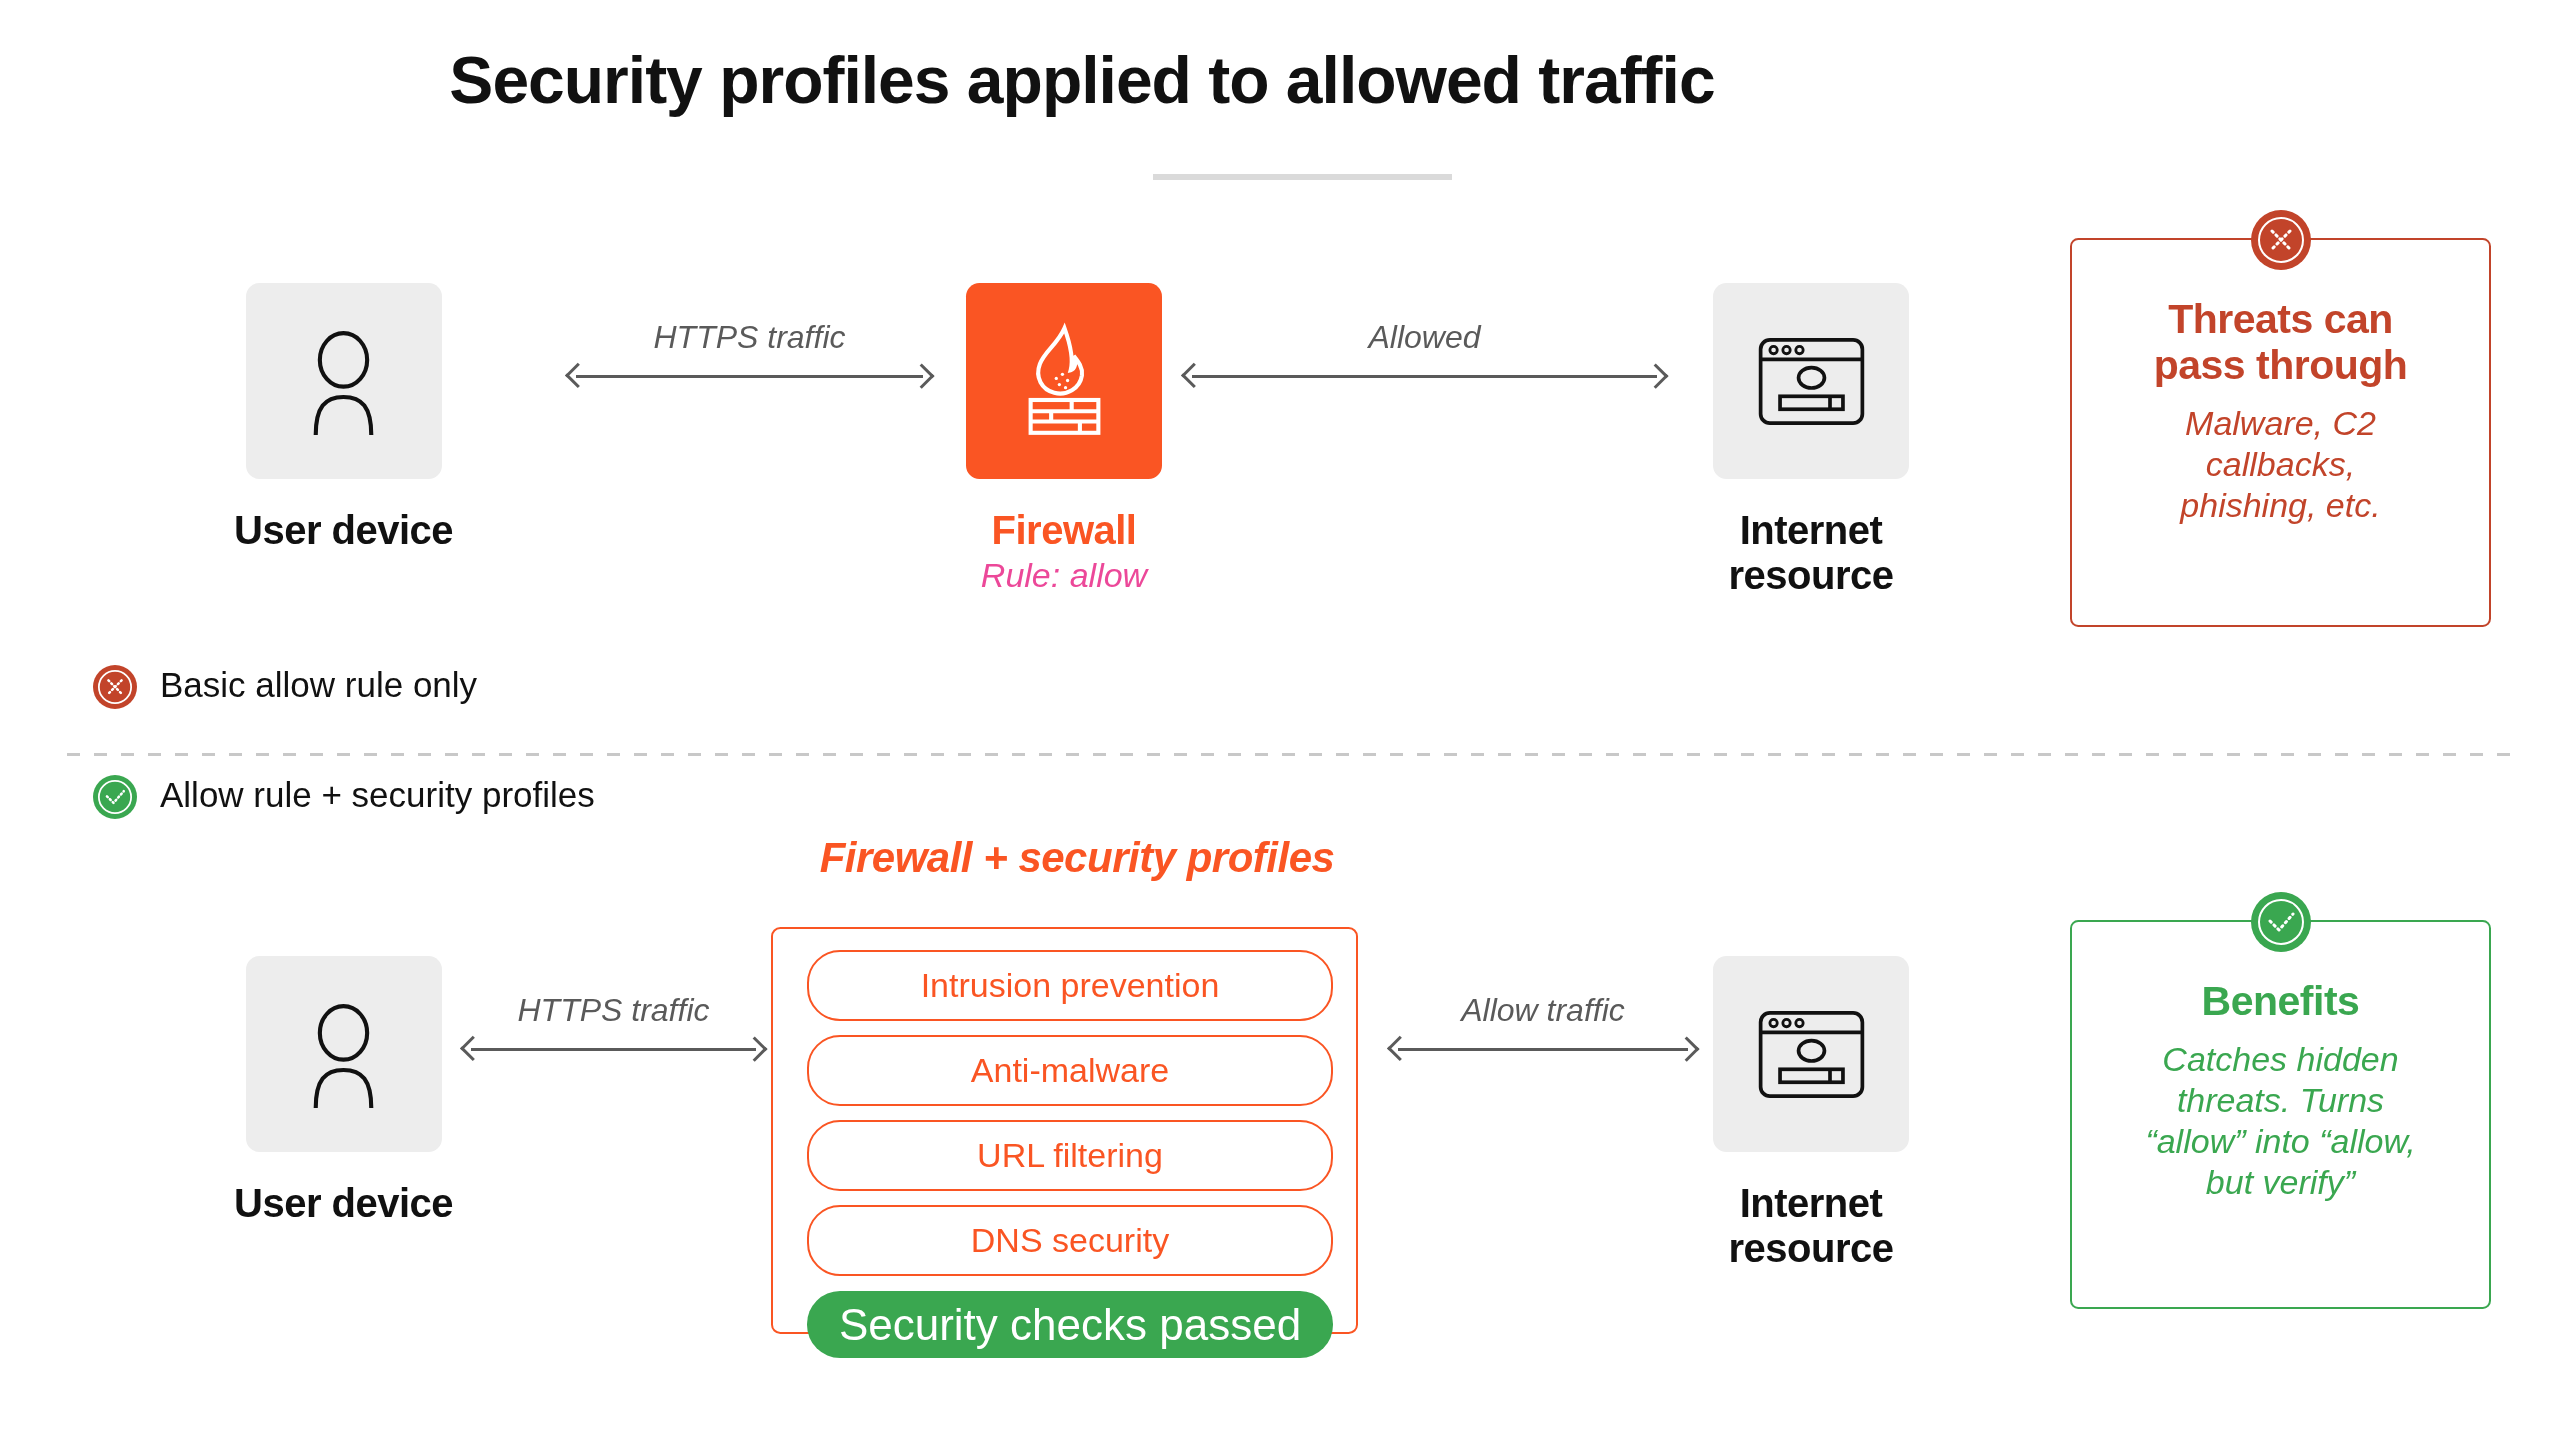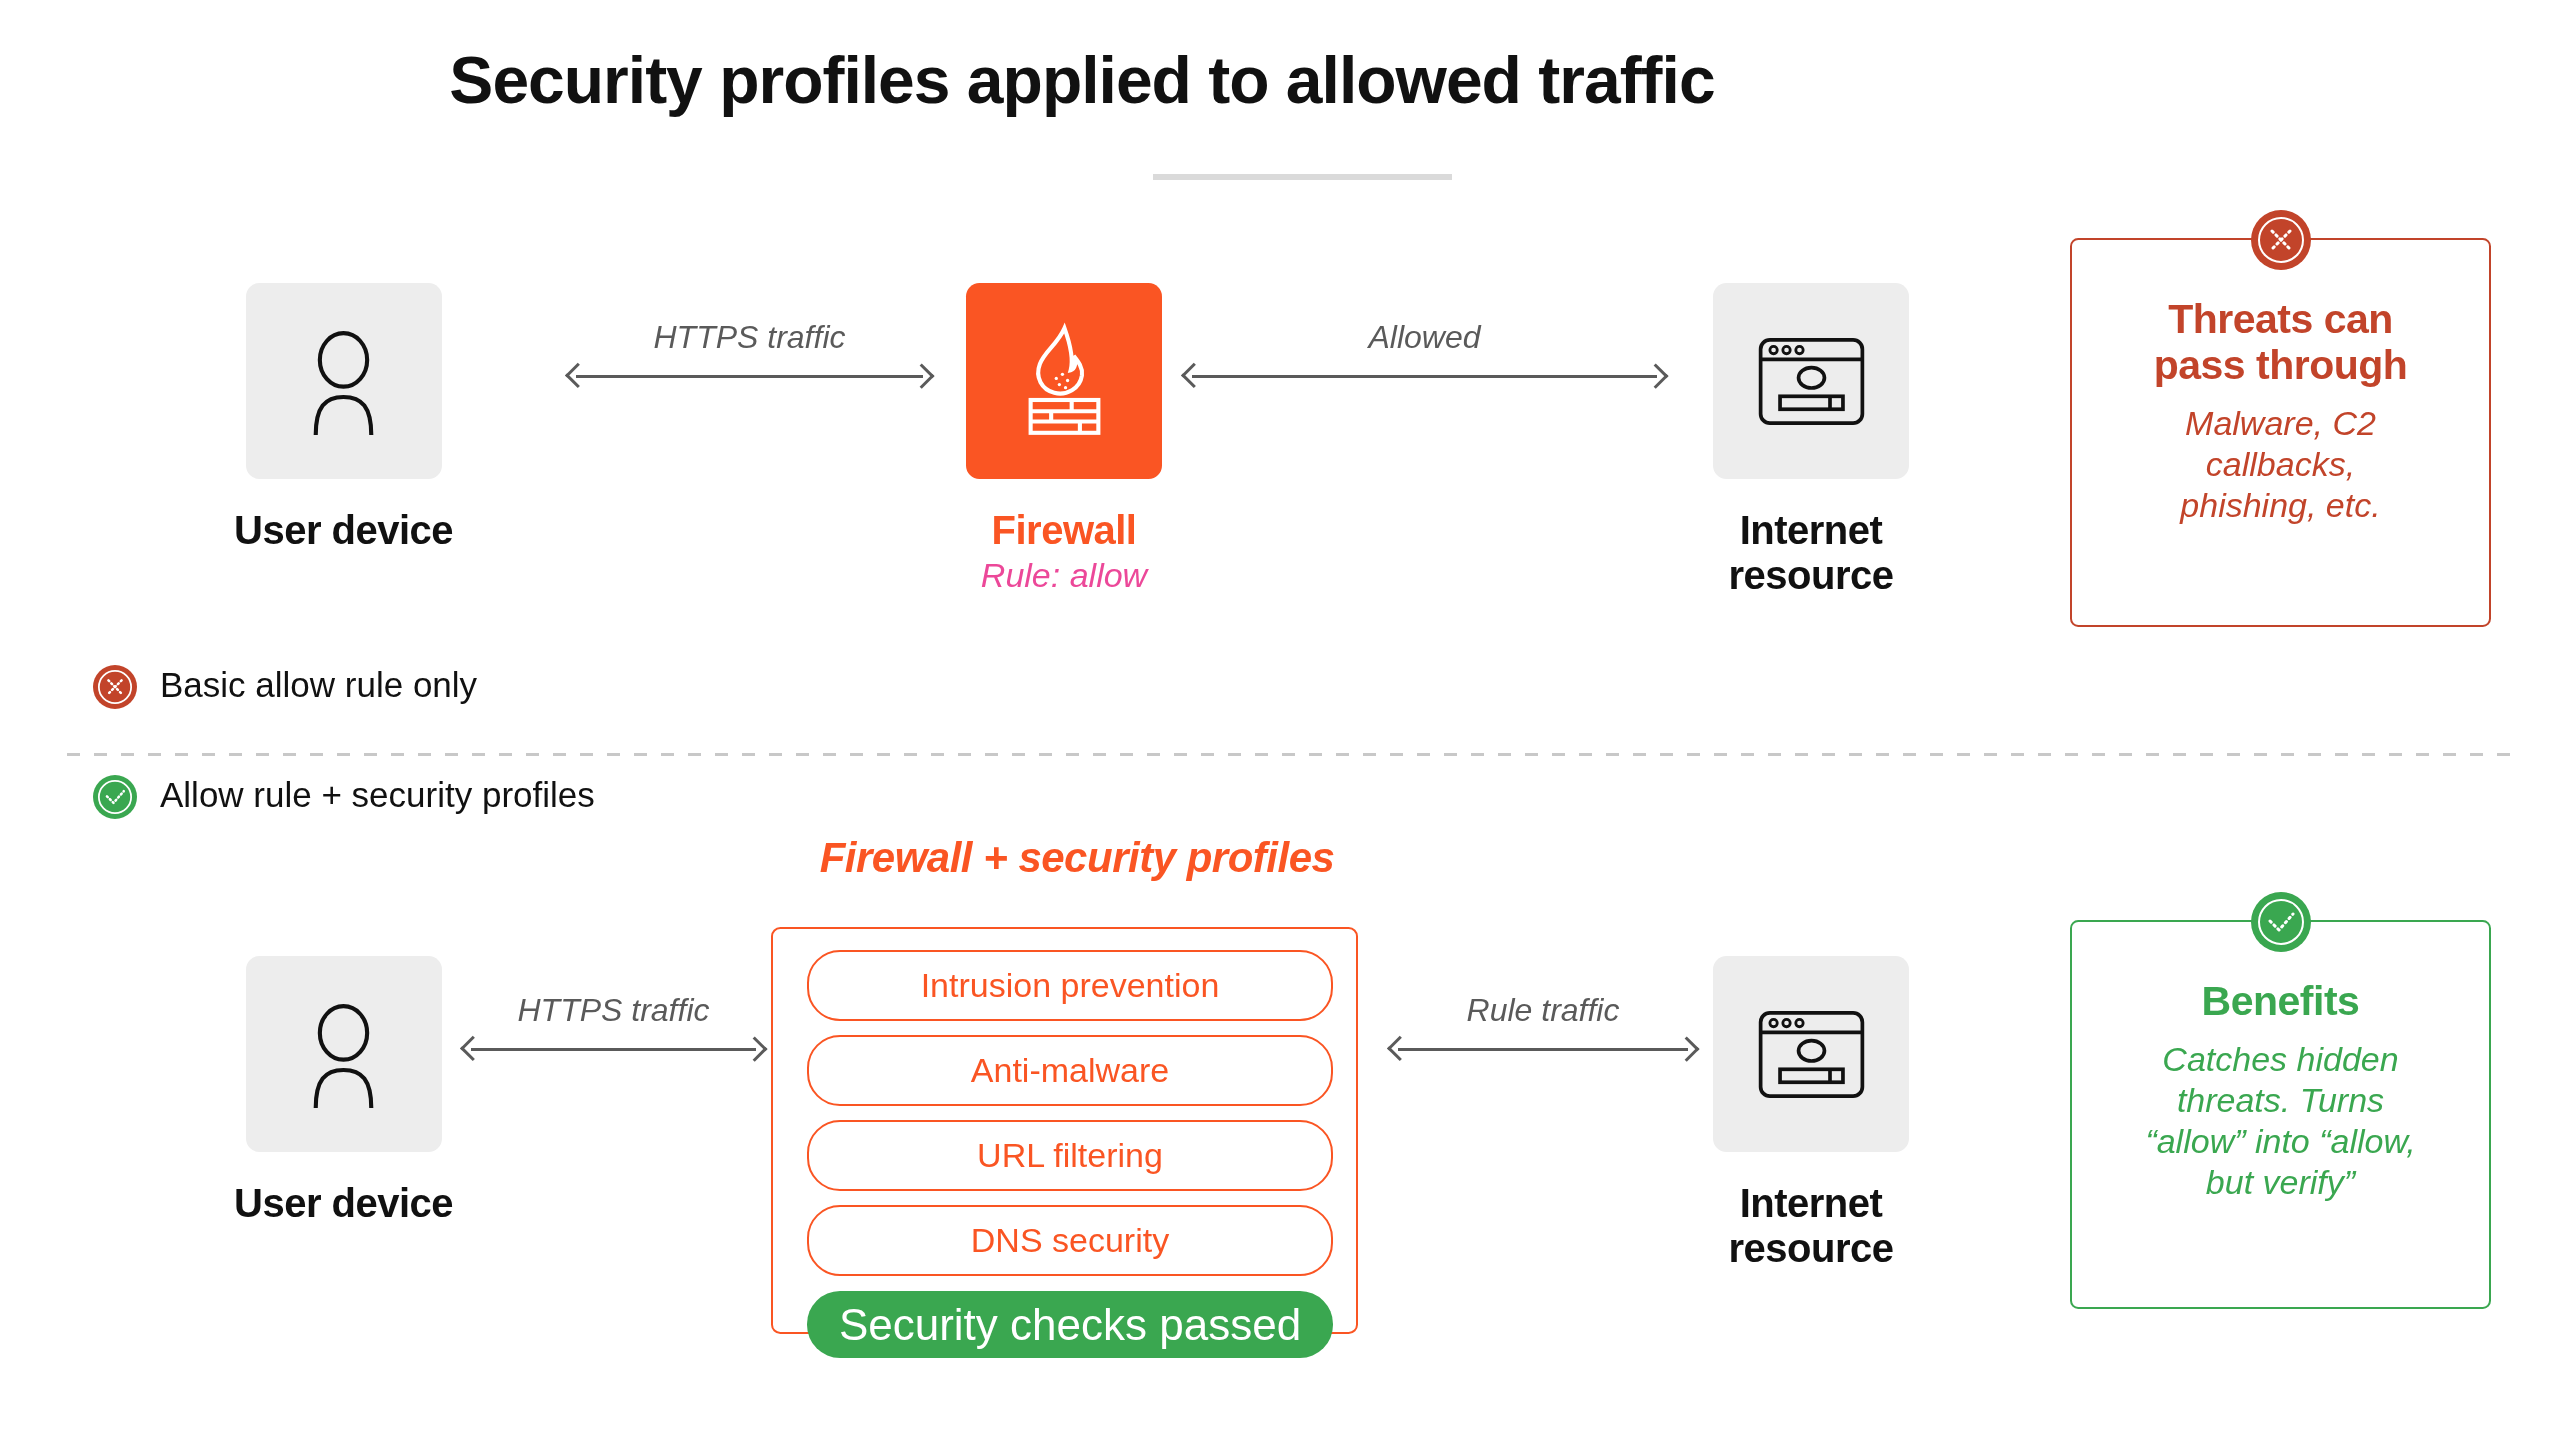--- a/index.html
+++ b/index.html
@@ -413,21 +413,21 @@
   </div>
   <div class="profile-pill" style="left:807px; top:1205px;">
     <span>DNS security</span>
   </div>
 
   <div class="pass-pill">
     <span>Security checks passed</span>
   </div>
 
   <div class="arrow" style="left:1391px; top:992px; width:304px;">
-    <div class="arrow-label">Rule traffic</div>
+    <div class="arrow-label">Allow traffic</div>
     <div class="arrow-line" style="width:304px;">
       <span class="shaft"></span>
       <span class="head left"></span>
       <span class="head right"></span>
     </div>
   </div>
 
   <div class="node" style="left:1713px; top:956px;">
     <div class="node-tile">
       <svg width="111" height="93" viewBox="0 0 120 100">

